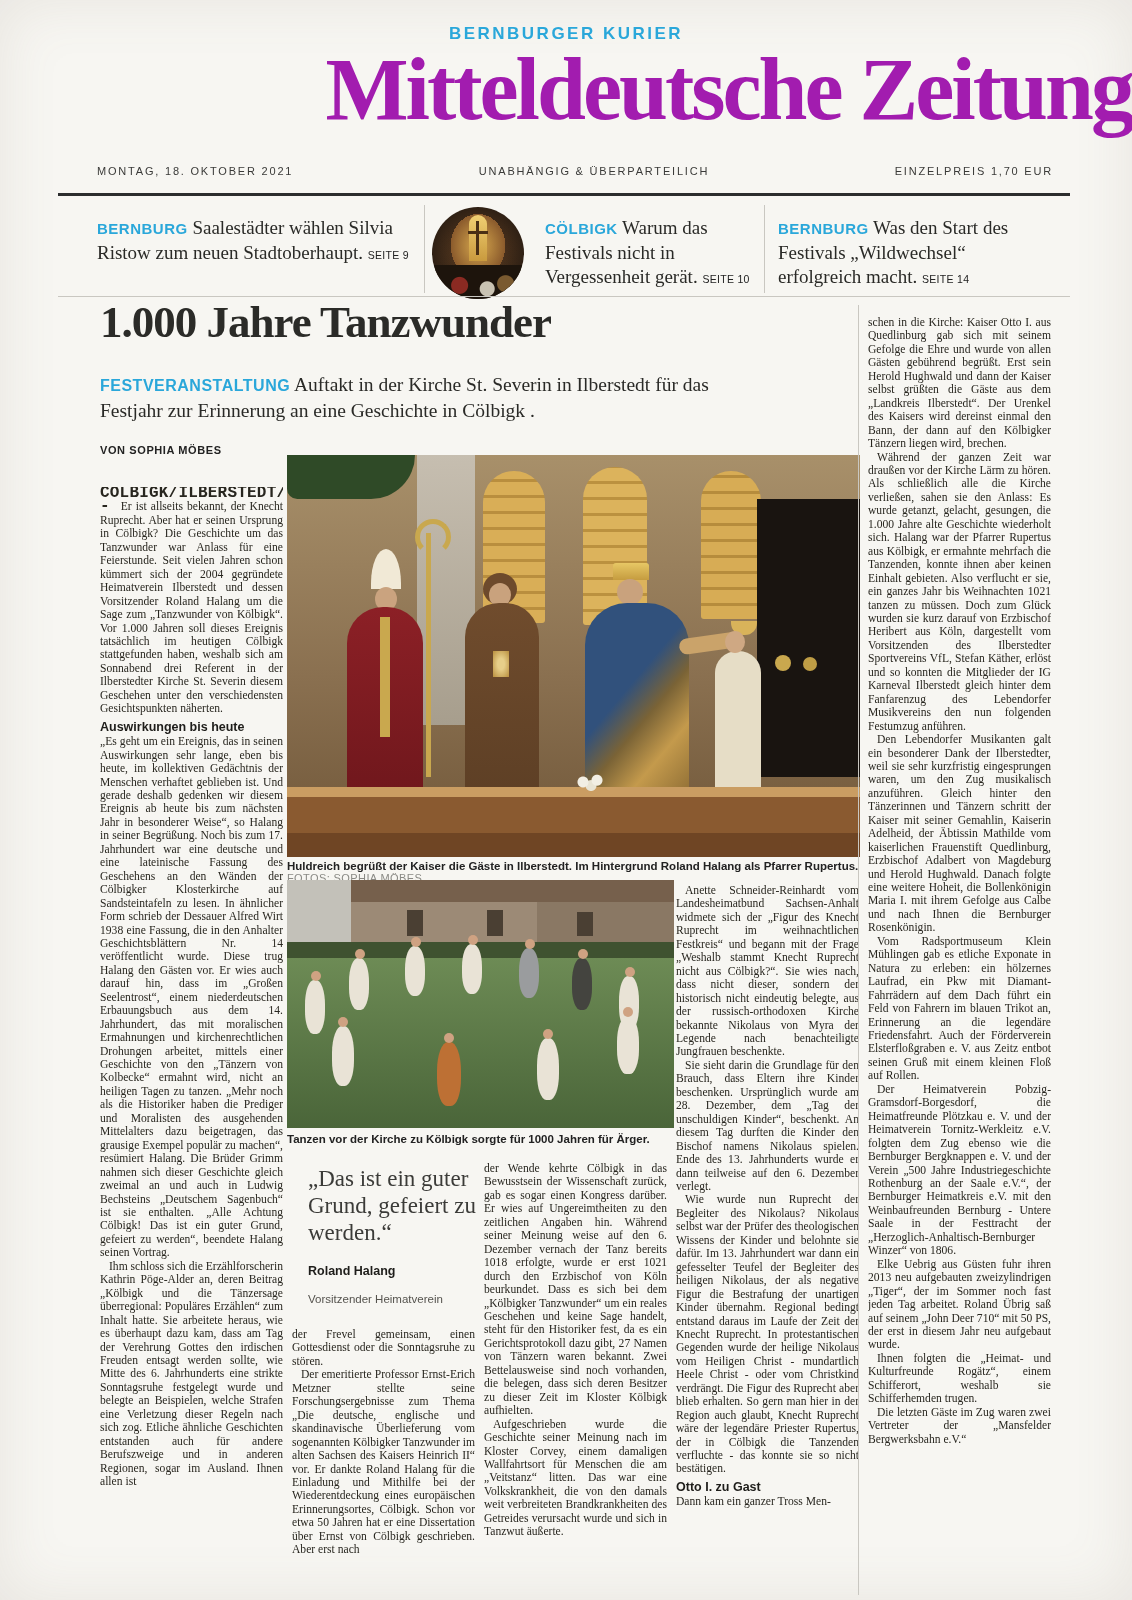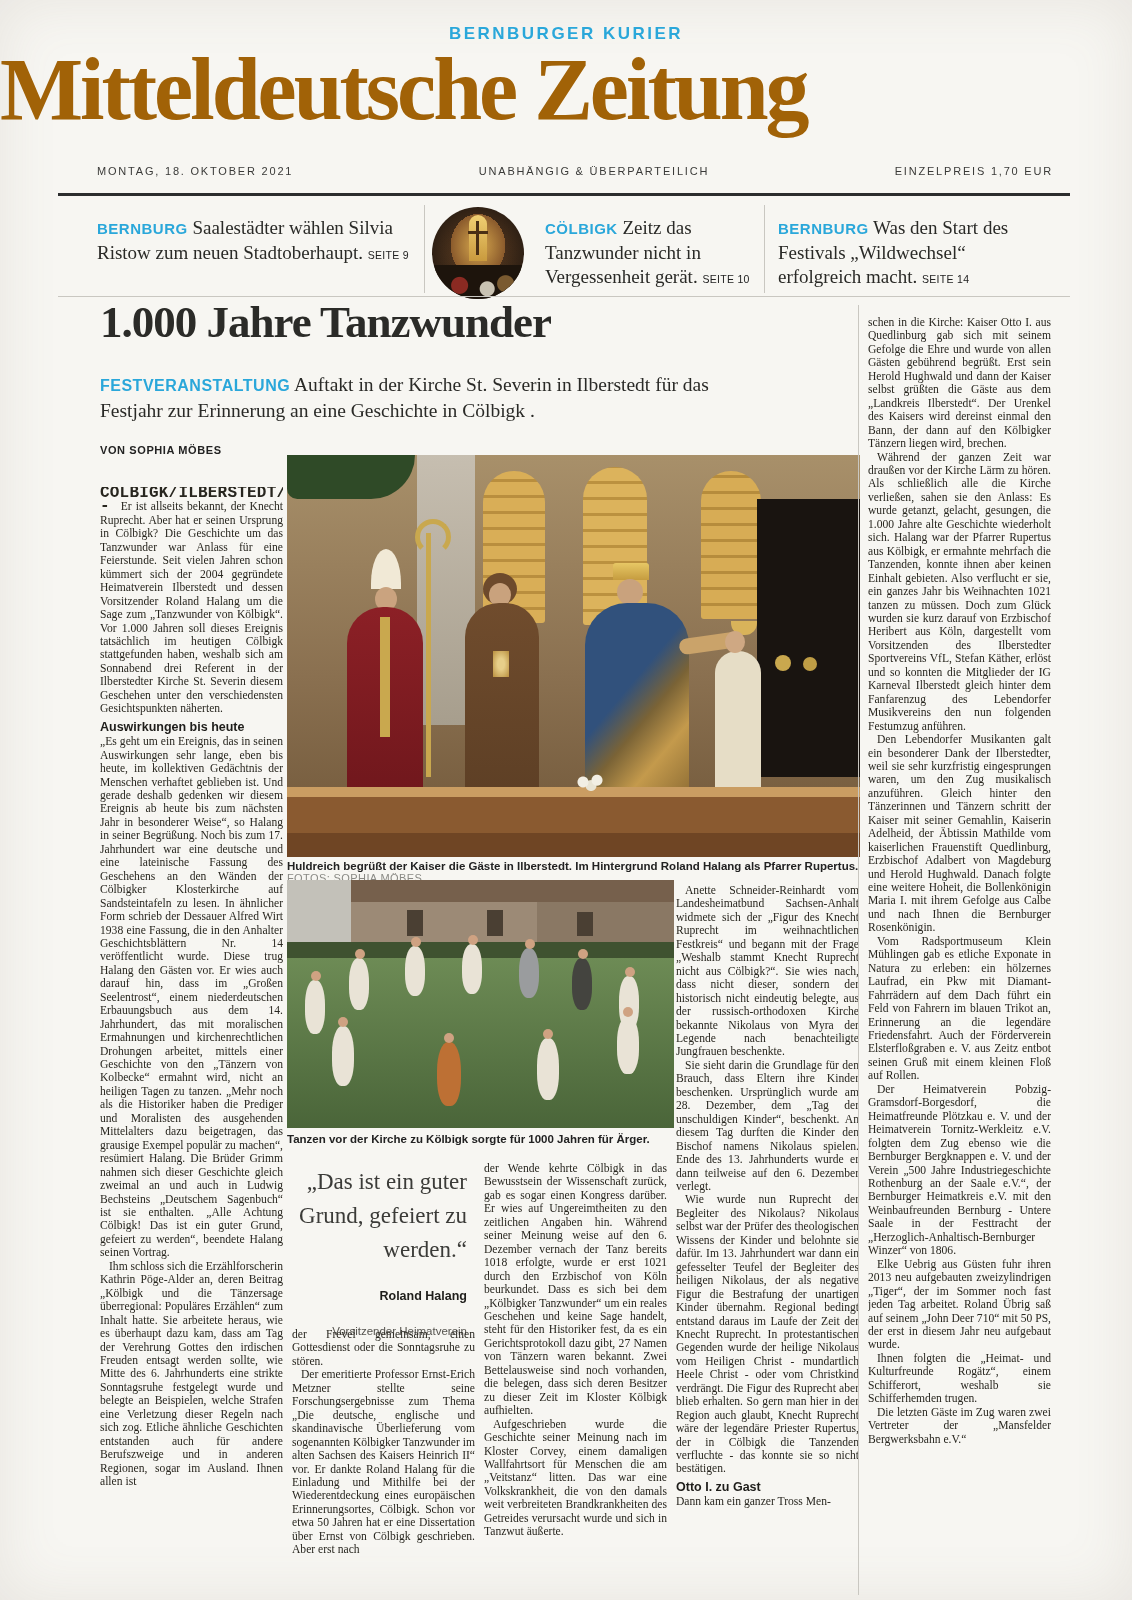--- a/index.html
+++ b/index.html
@@ -3,22 +3,22 @@
 <meta charset="utf-8">
 <style>
   html,body{margin:0;padding:0;}
   body{width:1132px;height:1600px;background:#e9e7e2;font-family:"Liberation Serif",serif;}
   #page{position:relative;width:1132px;height:1600px;background:#f7f6f2;overflow:hidden;
         box-shadow:inset 0 0 60px rgba(120,110,90,.12);}
   .abs{position:absolute;}
   
   .edition{top:24px;left:0;width:100%;text-align:center;font-family:"Liberation Sans",sans-serif;
     font-weight:bold;font-size:17px;letter-spacing:2.5px;color:#2aa7da;}
-  .masthead{top:46px;left:0;width:100%;text-align:left;font-family:"Liberation Serif",serif;
-    font-weight:bold;font-size:88px;letter-spacing:-3px;color:#a16207;white-space:nowrap;line-height:1;}
+  .masthead{top:46px;left:0;width:100%;text-align:right;font-family:"Liberation Serif",serif;
+    font-weight:bold;font-size:88px;letter-spacing:-3px;color:#a21caf;white-space:nowrap;line-height:1;}
   .daterow{top:165px;left:97px;width:956px;display:flex;justify-content:space-between;
     font-family:"Liberation Sans",sans-serif;font-size:11px;letter-spacing:1.8px;color:#3a3a38;gap:40px;}
   .rule-thick{top:193px;left:58px;width:1012px;height:3px;background:#2c2d2e;}
   .rule-thin{left:58px;width:1012px;height:1px;background:#c9c7c1;}
   .vrule{width:1px;background:#c9c7c1;}
   
   .teaser{font-size:19px;line-height:24px;color:#2a2a27;}
   .t-label{font-family:"Liberation Sans",sans-serif;font-weight:bold;font-size:15px;
     letter-spacing:.5px;color:#2aa7da;}
   .t-page{font-family:"Liberation Sans",sans-serif;font-weight:normal;font-size:10.5px;
@@ -56,21 +56,21 @@
     background:linear-gradient(180deg,#a8906a 0%,#8a7050 55%,#6f5638 100%);}
   .ph{position:absolute;}
   .caption{position:absolute;font-family:"Liberation Sans",sans-serif;font-weight:bold;
     font-size:11.5px;color:#222;}
   .credit{font-weight:normal;font-size:11px;color:#8a8a85;letter-spacing:.4px;}
   .photo-dance{left:287px;top:880px;width:387px;height:248px;background:#5d7a48;}
   .fig{position:absolute;border-radius:45% 45% 42% 42%;background:#e9e3d6;}
   .fig::before{content:"";position:absolute;top:-9px;left:28%;width:10px;height:10px;
     border-radius:50%;background:#cfa282;}
   
-  .pullquote{top:1165px;left:299px;width:168px;font-size:23px;line-height:34px;color:#3b3b38;text-align:right;}
+  .pullquote{top:1165px;left:308px;width:168px;font-size:23px;line-height:27px;color:#3b3b38;}
   .pq-author{font-family:"Liberation Sans",sans-serif;font-weight:bold;font-size:12.5px;
     color:#1e1d1a;margin-top:12px;}
   .pq-role{font-family:"Liberation Sans",sans-serif;font-size:11.5px;color:#55534e;margin-top:1px;}
 </style>
 </head>
 <body>
 
 <div id="page">
 
   <div class="abs edition">BERNBURGER KURIER</div>
@@ -88,21 +88,21 @@
     <span class="t-page">SEITE 9</span>
   </div>
   <div class="abs teaser-circle">
     <div class="tc-win"></div>
     <div class="tc-cross"></div>
     <div class="tc-bar"></div>
     <div class="tc-crowd"></div>
   </div>
   <div class="abs teaser" style="top:216px;left:545px;width:212px;">
     <span class="t-label">CÖLBIGK</span>
-    <span>Zeitz das Tanzwunder nicht in Vergessenheit gerät.</span>
+    <span>Warum das Festivals nicht in Vergessenheit gerät.</span>
     <span class="t-page">SEITE 10</span>
   </div>
   <div class="abs teaser" style="top:216px;left:778px;width:272px;">
     <span class="t-label">BERNBURG</span>
     <span>Was den Start des Festivals „Wildwechsel“ erfolgreich macht.</span>
     <span class="t-page">SEITE 14</span>
   </div>
   <div class="abs vrule" style="top:205px;left:424px;height:88px;"></div>
   <div class="abs vrule" style="top:205px;left:764px;height:88px;"></div>
   <div class="abs rule-thin" style="top:296px;"></div>

